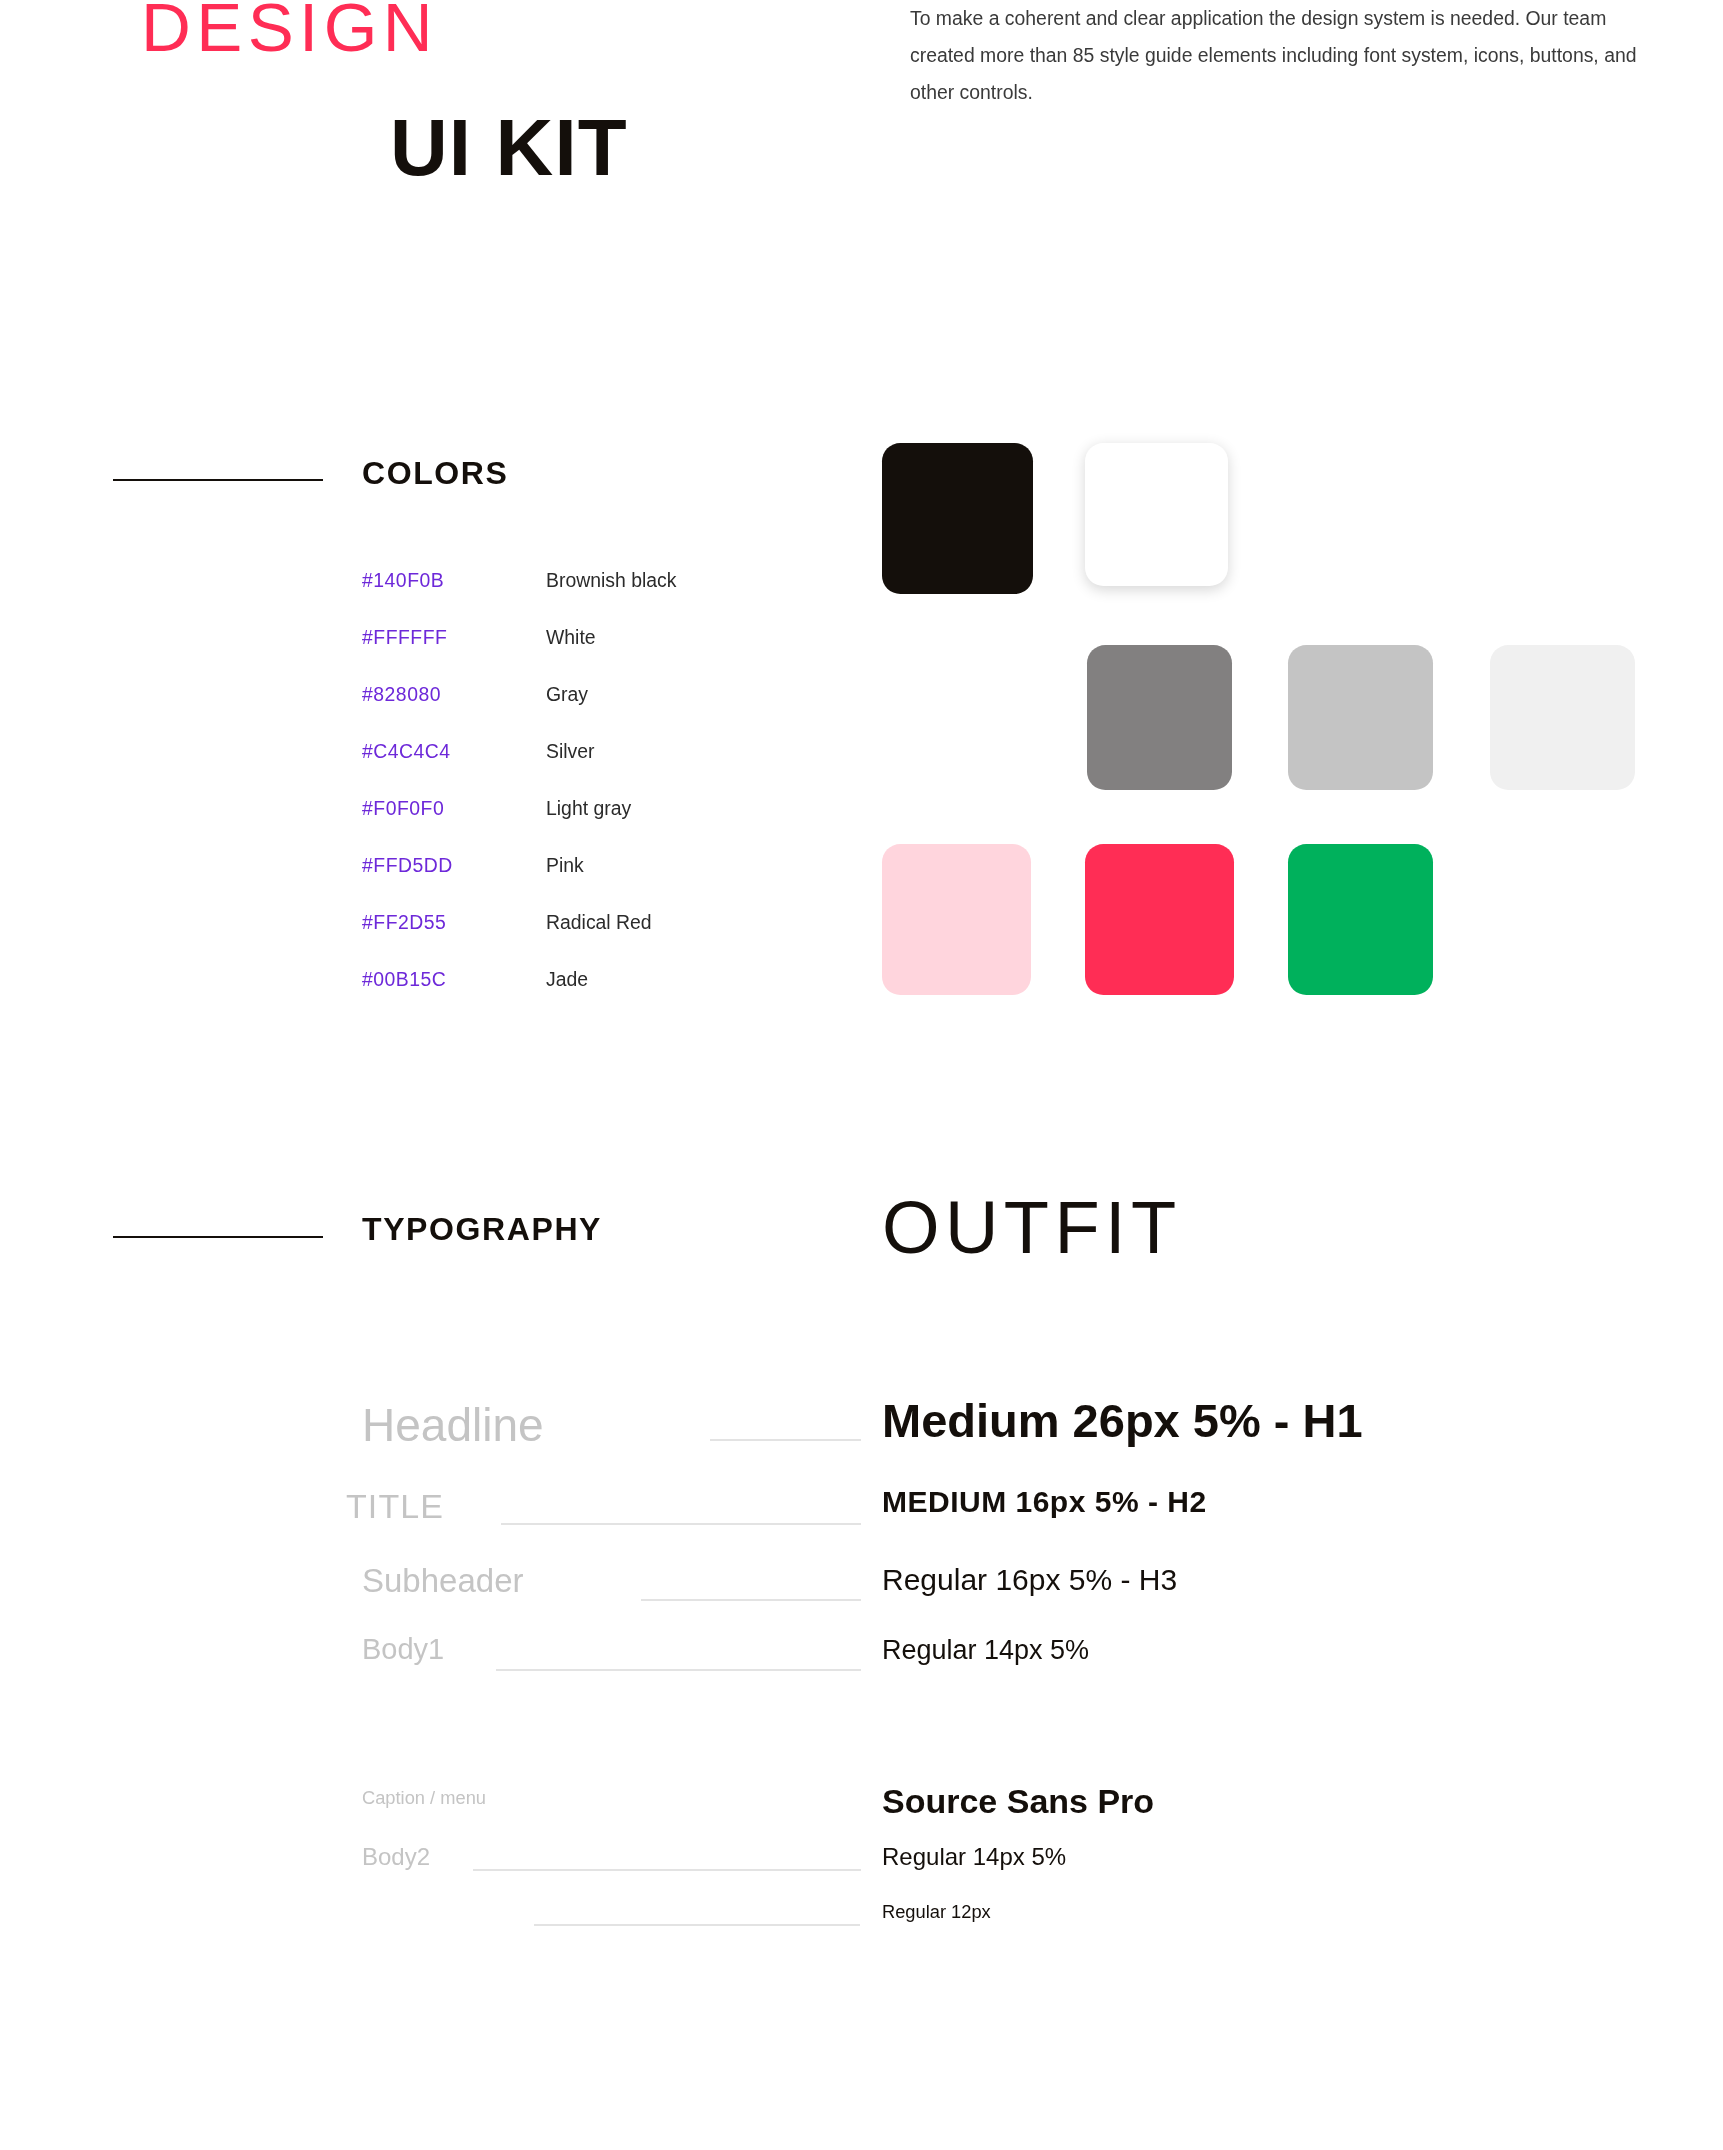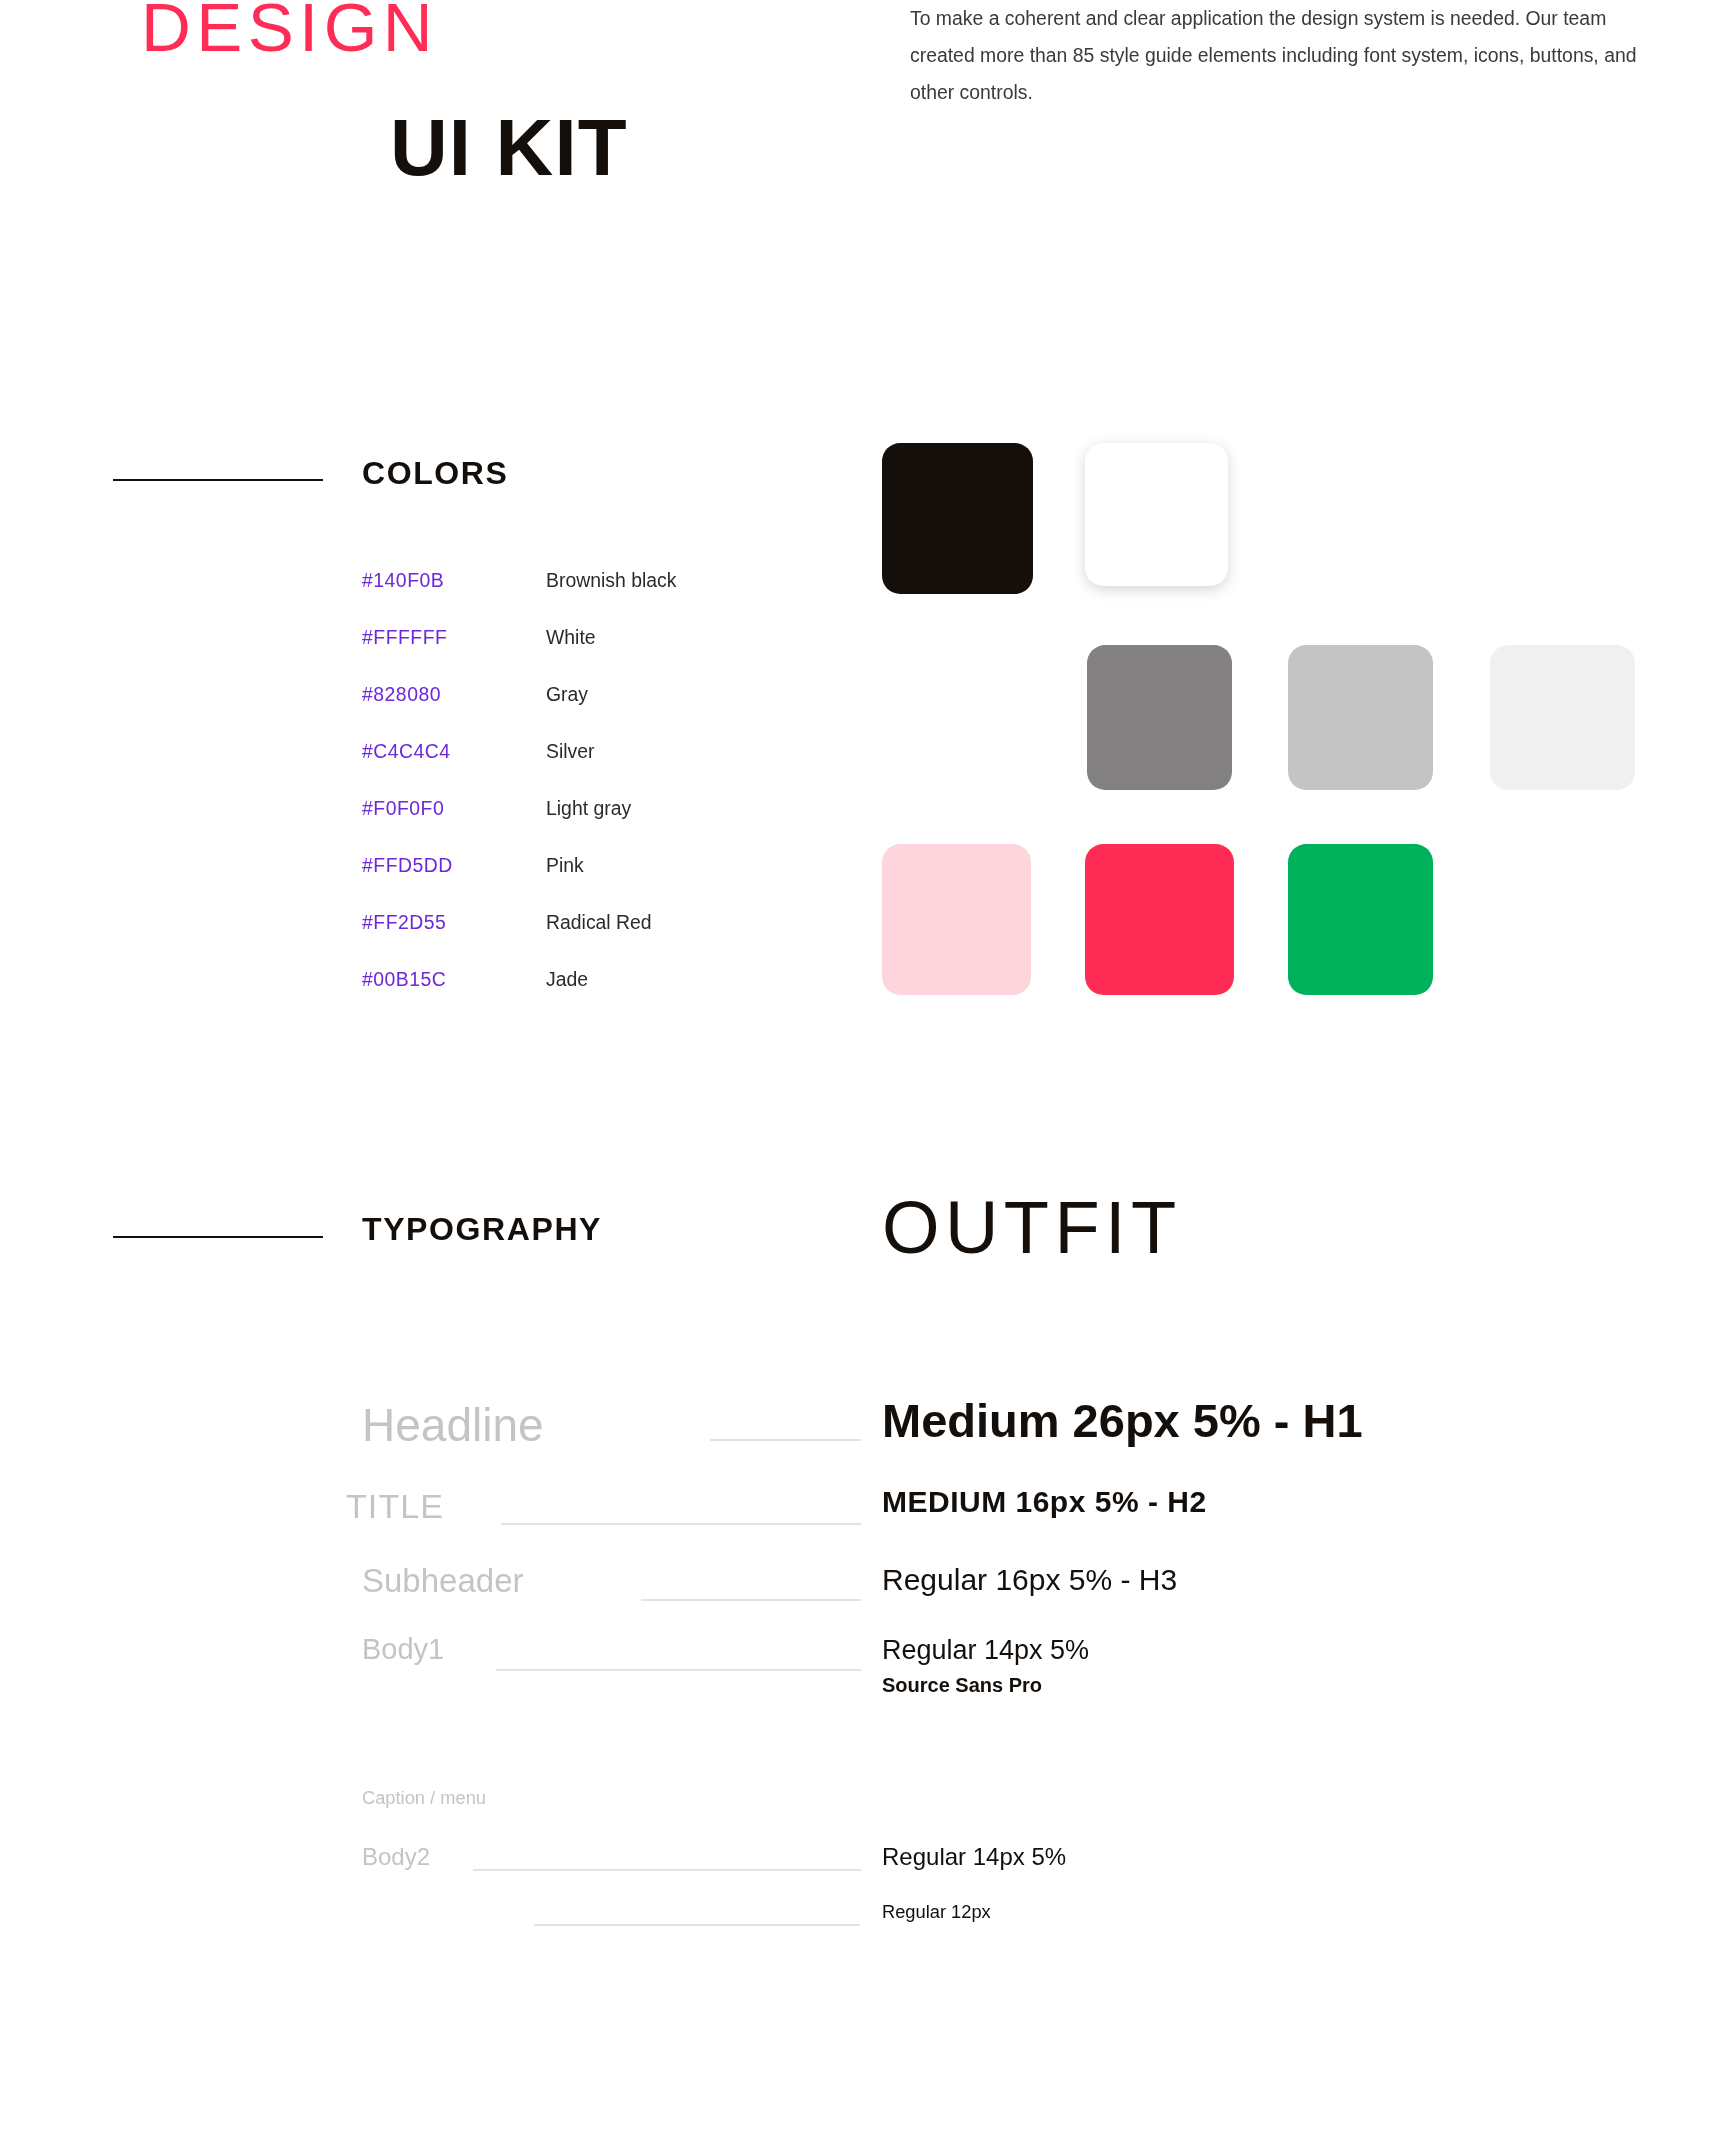--- a/index.html
+++ b/index.html
@@ -192,21 +192,21 @@
 <div class="type-right" style="top:1485px; font-size:30px; font-weight:700; letter-spacing:0.5px;">MEDIUM 16px 5% - H2</div>
 
 <div class="type-left-label" style="left:362px; top:1562px; font-size:33px;">Subheader</div>
 <div class="type-dash" style="left:641px; top:1599px; width:220px;"></div>
 <div class="type-right" style="top:1563px; font-size:30px; font-weight:400;">Regular 16px 5% - H3</div>
 
 <div class="type-left-label" style="left:362px; top:1633px; font-size:29px;">Body1</div>
 <div class="type-dash" style="left:496px; top:1669px; width:365px;"></div>
 <div class="type-right" style="top:1635px; font-size:27px; font-weight:400;">Regular 14px 5%</div>
 
-<div class="type-right" style="top:1674px; font-size:20px; font-weight:700;">Source Sans Pro</div>
+<div class="type-right" style="top:1782px; font-size:34px; font-weight:700;">Source Sans Pro</div>
 
 <div class="type-left-label" style="left:362px; top:1843px; font-size:24px;text-align:center;">Body2</div>
 <div class="type-dash" style="left:473px; top:1869px; width:388px;"></div>
 <div class="type-right" style="top:1843px; font-size:24px; font-weight:400;">Regular 14px 5%</div>
 
 <div class="type-left-label" style="left:362px; top:1787px; font-size:18.3px;">Caption / menu</div>
 <div class="type-dash" style="left:534px; top:1924px; width:326px;"></div>
 <div class="type-right" style="top:1901px; font-size:18.3px; font-weight:400;">Regular 12px</div>
 
 

